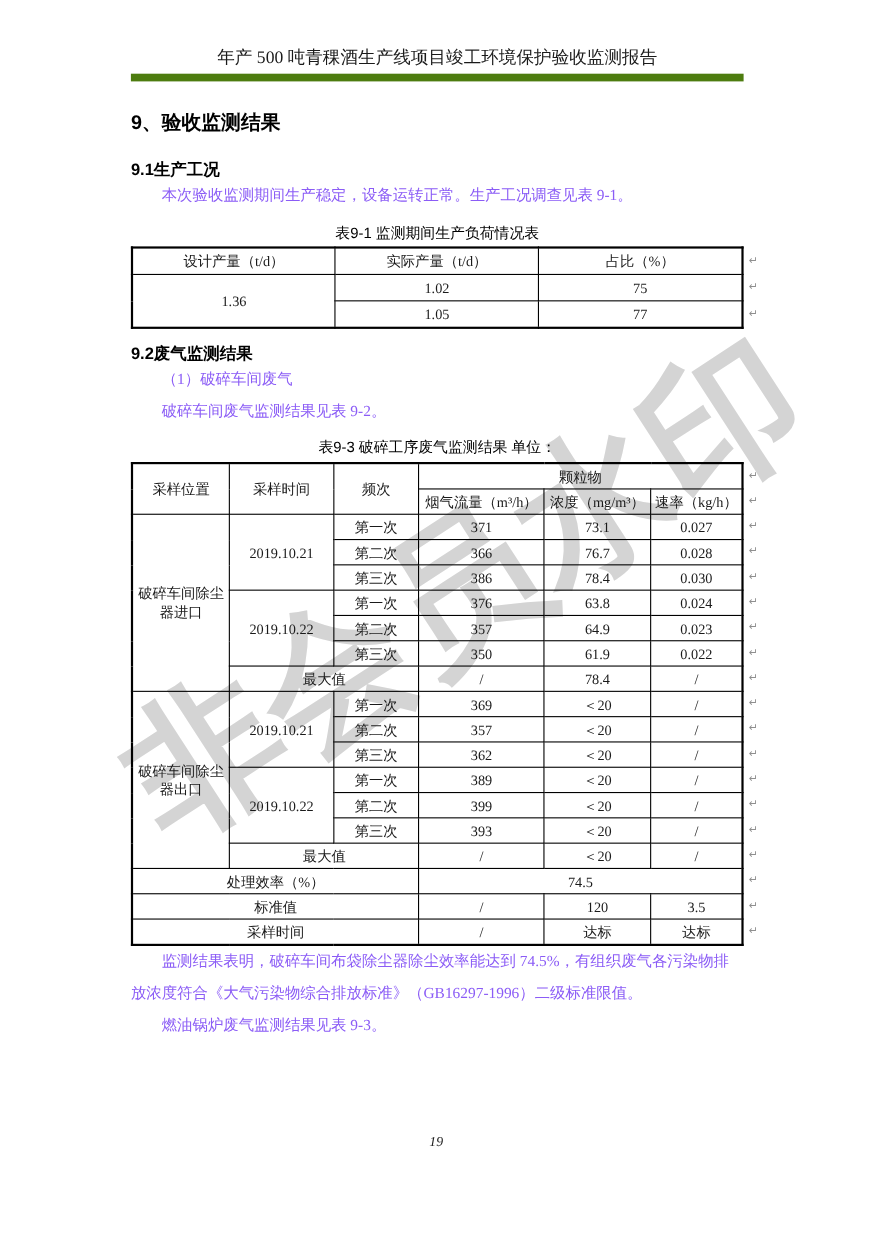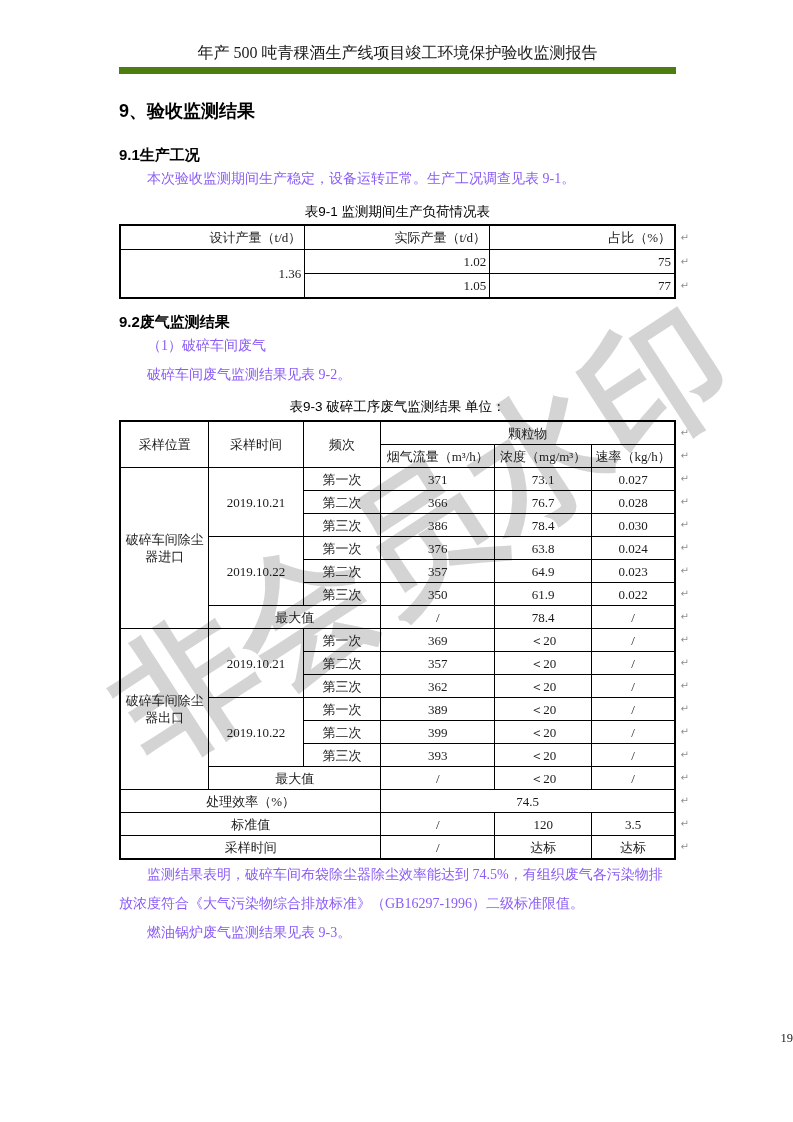--- a/index.html
+++ b/index.html
@@ -42,31 +42,31 @@
   .tcap92 { margin-top:9px; }
   table.doc-table {
     width:100%; border-collapse:collapse; table-layout:fixed;
     border:2px solid #000; margin-top:4px;
   }
   table.doc-table td {
     position:relative; border:1px solid #000; text-align:center;
     vertical-align:middle; padding:1px 3px; font-size:13px; line-height:17px;
     background:transparent; overflow:visible;
   }
-  #t91-table td { height:21px;text-align:right; }
+  #t91-table td { height:21px; }
   #t92-table { margin-top:5px; }
   #t92-table td { height:20px; }
   .pmark {
     position:absolute; right:-15px; top:50%; transform:translateY(-50%);
     color:#8f8f8f; font-size:10px; line-height:10px;
     font-family:"DejaVu Sans",sans-serif; pointer-events:none;
   }
   .page-number {
     position:absolute; left:0; top:1031px; width:100%; z-index:1;
-    text-align:right; font-size:12.5px; color:#222;
+    text-align:center; font-size:12.5px; color:#222;font-style:italic;
   }
 </style>
 </head>
 <body>
 
 <div class="page">
 
   <div class="watermark" style="color: rgb(212, 212, 212);">非会员水印</div>
 
   <div class="content">

